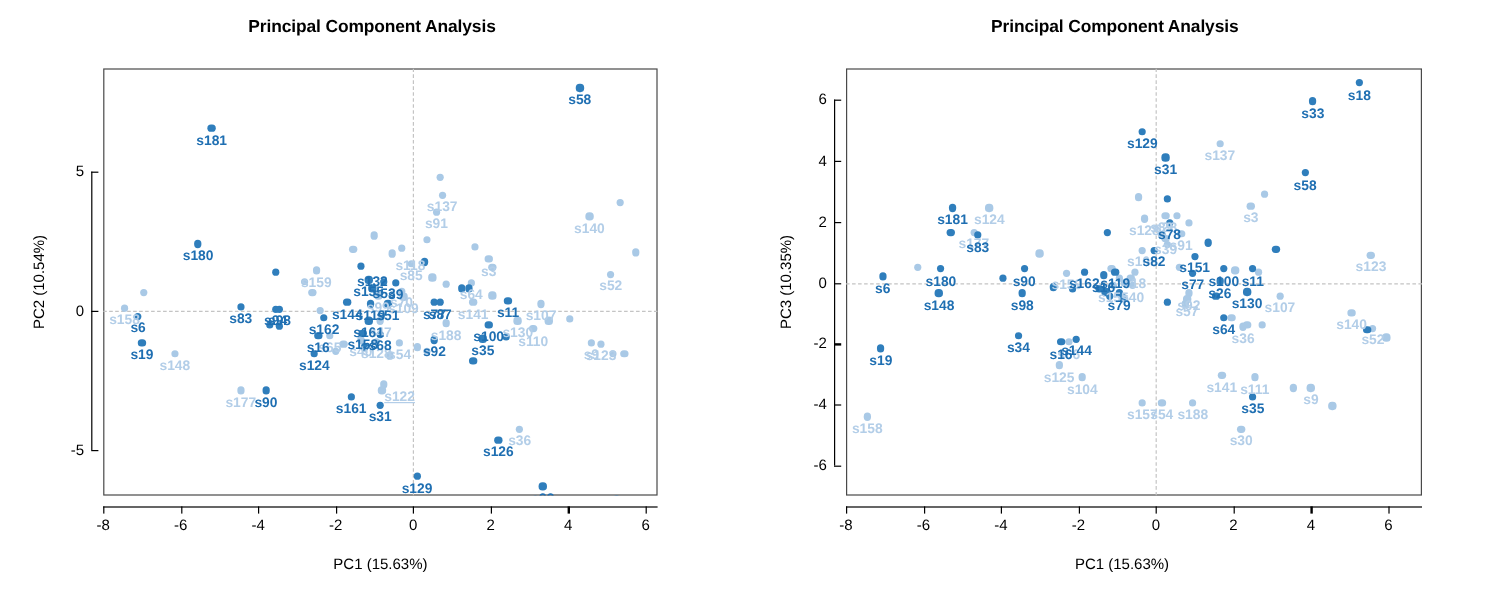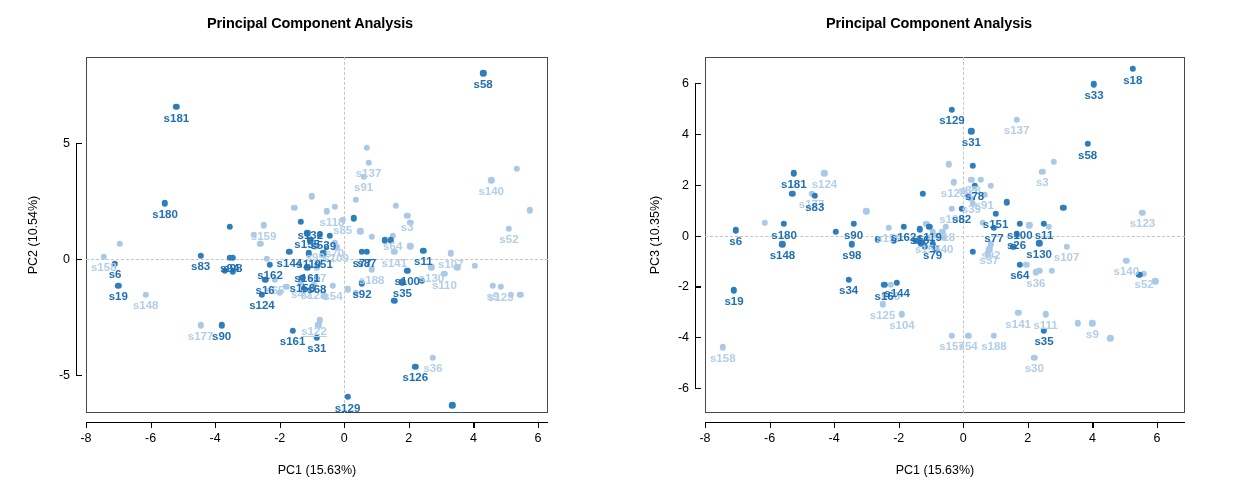--- a/index.html
+++ b/index.html
@@ -156,21 +156,21 @@
         <div class="pt-label" style="left: 90.4px; top: 55.54px; color: rgb(31, 111, 178); z-index: 5;">s181</div>
         <div class="pt" style="left: 282.5px; top: 105.72px; background: rgb(169, 201, 230); z-index: 2;"></div>
         <div class="pt-label" style="left: 282.5px; top: 111.22px; color: rgb(179, 206, 232); z-index: 4;">s137</div>
         <div class="pt" style="left: 277.657px; top: 119.64px; background: rgb(169, 201, 230); z-index: 2;"></div>
         <div class="pt-label" style="left: 277.657px; top: 125.14px; color: rgb(179, 206, 232); z-index: 4;">s91</div>
         <div class="pt" style="left: 405.186px; top: 123.12px; background: rgb(169, 201, 230); z-index: 2;"></div>
         <div class="pt-label" style="left: 405.186px; top: 128.62px; color: rgb(179, 206, 232); z-index: 4;">s140</div>
         <div class="pt" style="left: 79.1px; top: 146.32px; background: rgb(47, 126, 188); z-index: 3;"></div>
         <div class="pt-label" style="left: 79.1px; top: 151.82px; color: rgb(31, 111, 178); z-index: 5;">s180</div>
         <div class="pt" style="left: 240.529px; top: 154.44px; background: rgb(169, 201, 230); z-index: 2;"></div>
-        <div class="pt-label" style="left: 246px; top: 159.94px; color: rgb(179, 206, 232); z-index: 4;">s118</div>
+        <div class="pt-label" style="left: 256px; top: 159.94px; color: rgb(179, 206, 232); z-index: 4;">s118</div>
         <div class="pt" style="left: 256.671px; top: 162.56px; background: rgb(169, 201, 230); z-index: 2;"></div>
         <div class="pt-label" style="left: 256.671px; top: 168.06px; color: rgb(179, 206, 232); z-index: 4;">s85</div>
         <div class="pt" style="left: 321.243px; top: 159.08px; background: rgb(169, 201, 230); z-index: 2;"></div>
         <div class="pt-label" style="left: 321.243px; top: 164.58px; color: rgb(179, 206, 232); z-index: 4;">s3</div>
         <div class="pt" style="left: 422.943px; top: 171.84px; background: rgb(169, 201, 230); z-index: 2;"></div>
         <div class="pt-label" style="left: 422.943px; top: 177.34px; color: rgb(179, 206, 232); z-index: 4;">s52</div>
         <div class="pt" style="left: 177.571px; top: 168.36px; background: rgb(169, 201, 230); z-index: 2;"></div>
         <div class="pt-label" style="left: 177.571px; top: 173.86px; color: rgb(179, 206, 232); z-index: 4;">s159</div>
         <div class="pt" style="left: 306.714px; top: 178.8px; background: rgb(169, 201, 230); z-index: 2;"></div>
         <div class="pt-label" style="left: 306.714px; top: 184.3px; color: rgb(179, 206, 232); z-index: 4;">s64</div>
@@ -254,21 +254,21 @@
         <div class="pt-label" style="left: 414.871px; top: 235.34px; color: rgb(179, 206, 232); z-index: 4;">s123</div>
         <div class="pt" style="left: 406.8px; top: 228.68px; background: rgb(169, 201, 230); z-index: 2;"></div>
         <div class="pt-label" style="left: 406.8px; top: 234.18px; color: rgb(179, 206, 232); z-index: 4;">s9</div>
         <div class="pt" style="left: 175.957px; top: 237.96px; background: rgb(47, 126, 188); z-index: 3;"></div>
         <div class="pt-label" style="left: 175.957px; top: 243.46px; color: rgb(31, 111, 178); z-index: 5;">s124</div>
         <div class="pt" style="left: 114.614px; top: 268.12px; background: rgb(169, 201, 230); z-index: 2;"></div>
         <div class="pt-label" style="left: 114.614px; top: 273.62px; color: rgb(179, 206, 232); z-index: 4;">s177</div>
         <div class="pt" style="left: 135.6px; top: 268.12px; background: rgb(47, 126, 188); z-index: 3;"></div>
         <div class="pt-label" style="left: 135.6px; top: 273.62px; color: rgb(31, 111, 178); z-index: 5;">s90</div>
         <div class="pt" style="left: 234.071px; top: 263.48px; background: rgb(169, 201, 230); z-index: 2;"></div>
-        <div class="pt-label" style="left: 228px; top: 268.98px; color: rgb(179, 206, 232); z-index: 4; text-decoration: underline;">s122</div>
+        <div class="pt-label" style="left: 247px; top: 268.98px; color: rgb(179, 206, 232); z-index: 4; text-decoration: underline;">s122</div>
         <div class="pt" style="left: 206.629px; top: 273.92px; background: rgb(47, 126, 188); z-index: 3;"></div>
         <div class="pt-label" style="left: 206.629px; top: 279.42px; color: rgb(31, 111, 178); z-index: 5;">s161</div>
         <div class="pt" style="left: 230.843px; top: 280.88px; background: rgb(47, 126, 188); z-index: 3;"></div>
         <div class="pt-label" style="left: 230.843px; top: 286.38px; color: rgb(31, 111, 178); z-index: 5;">s31</div>
         <div class="pt" style="left: 347.071px; top: 300.6px; background: rgb(169, 201, 230); z-index: 2;"></div>
         <div class="pt-label" style="left: 347.071px; top: 306.1px; color: rgb(179, 206, 232); z-index: 4;">s36</div>
         <div class="pt" style="left: 329.314px; top: 309.88px; background: rgb(47, 126, 188); z-index: 3;"></div>
         <div class="pt-label" style="left: 329.314px; top: 315.38px; color: rgb(31, 111, 178); z-index: 5;">s126</div>
         <div class="pt" style="left: 261.514px; top: 340.04px; background: rgb(47, 126, 188); z-index: 3;"></div>
         <div class="pt-label" style="left: 261.514px; top: 345.54px; color: rgb(31, 111, 178); z-index: 5;">s129</div>

